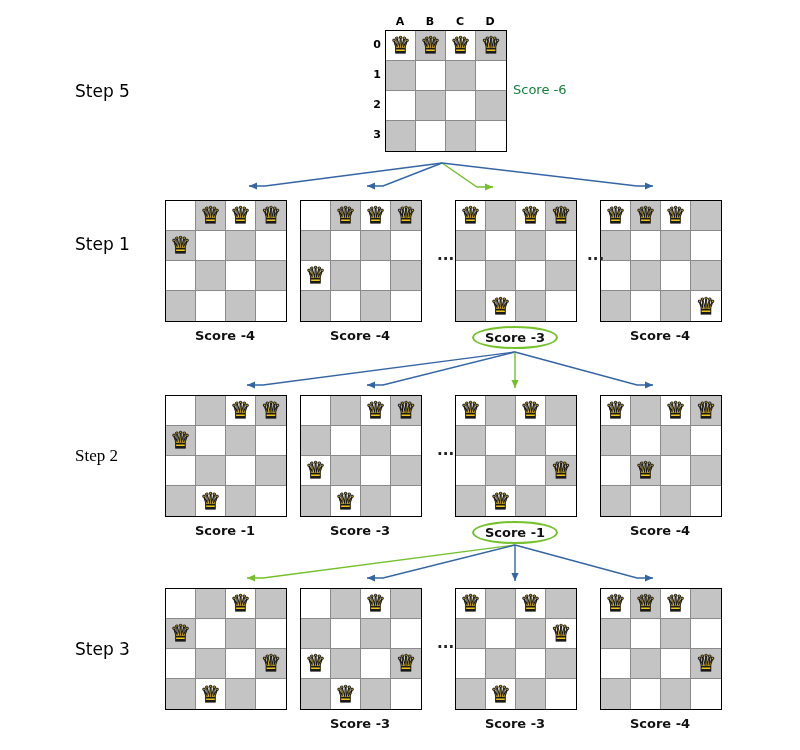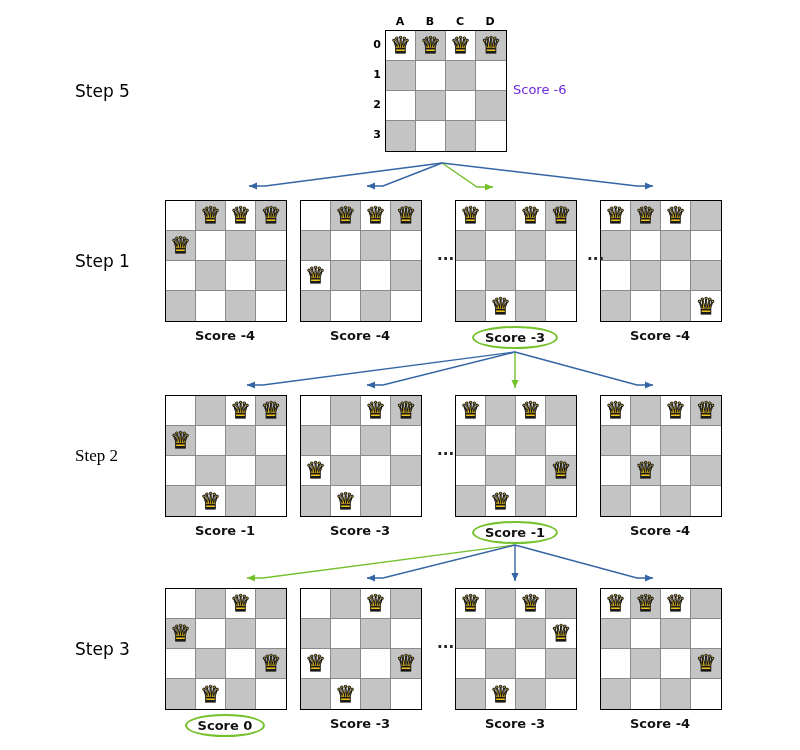--- a/index.html
+++ b/index.html
@@ -24,33 +24,33 @@
   .queen {
     font-size:23px; line-height:1;
     color:#f0c419;
     -webkit-text-stroke:1px #1a1a1a;
     text-shadow:0 1px 0 rgba(0,0,0,0.30);
     user-select:none;
   }
   .score-row { position:absolute; width:120px; text-align:center; font-size:13px; color:#111; }
   .score-pill { display:inline-block; padding:2px 11px; white-space:nowrap;font-weight:bold; }
   .score-pill.selected { border:2px solid #74c12c; border-radius:50%; }
-  .score-plain { position:absolute; font-size:13px; color:#6d28d9; white-space:nowrap; }
+  .score-plain { position:absolute; font-size:13px; color:#15803d; white-space:nowrap; }
   .ellipsis { position:absolute; font-size:15px; font-weight:bold; color:#222; }
   .col-label, .row-label { position:absolute; font-size:11px; font-weight:bold; color:#000; }
   .col-label { width:30px; text-align:center; }
   .row-label { width:14px; text-align:right; }
   svg.arrows { position:absolute; left:0; top:0; width:800px; height:750px; pointer-events:none; }
 </style>
 </head>
 <body>
 
 <div id="stage">
   <div class="step-label" style="left:75px; top:81px;">Step 5</div>
-  <div class="step-label" style="left:75px; top:251px;">Step 1</div>
+  <div class="step-label" style="left:75px; top:234px;">Step 1</div>
   <div class="step-label" style="left:75px; top:446px;font-family:Liberation Serif, serif;">Step 2</div>
   <div class="step-label" style="left:75px; top:639px;text-align:right;">Step 3</div>
 <div class="board" style="left: 385px; top: 30px;">
       <div class="cell light">
         <span class="queen">♛</span>
       </div>
       <div class="cell dark">
         <span class="queen">♛</span>
       </div>
       <div class="cell light">
@@ -316,21 +316,20 @@
       <div class="cell dark">
         <span class="queen">♛</span>
       </div>
       <div class="cell dark"></div>
       <div class="cell light">
         <span class="queen">♛</span>
       </div>
       <div class="cell dark"></div>
       <div class="cell light"></div>
     </div>
-    <div class="score-row" style="left: 165px; top: 714px;"><span class="score-pill selected">Score 0</span></div>
     <div class="board" style="left: 300px; top: 588px;">
       <div class="cell light"></div>
       <div class="cell dark"></div>
       <div class="cell light">
         <span class="queen">♛</span>
       </div>
       <div class="cell dark"></div>
       <div class="cell dark"></div>
       <div class="cell light"></div>
       <div class="cell dark"></div>

